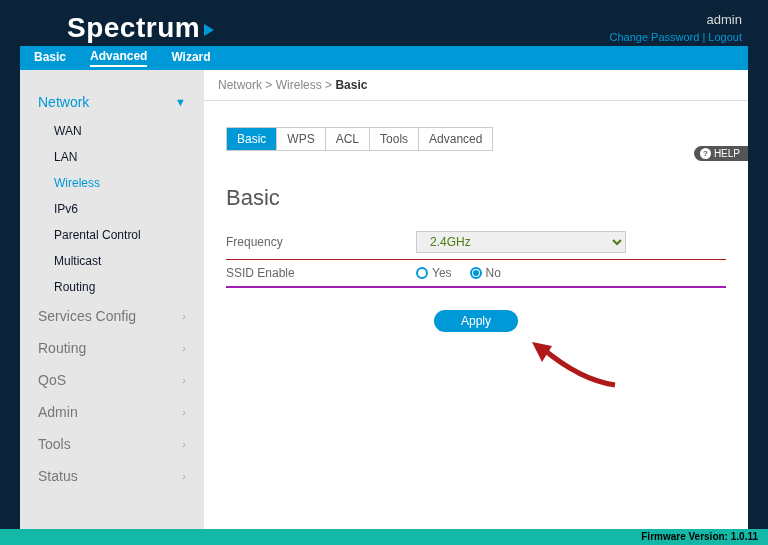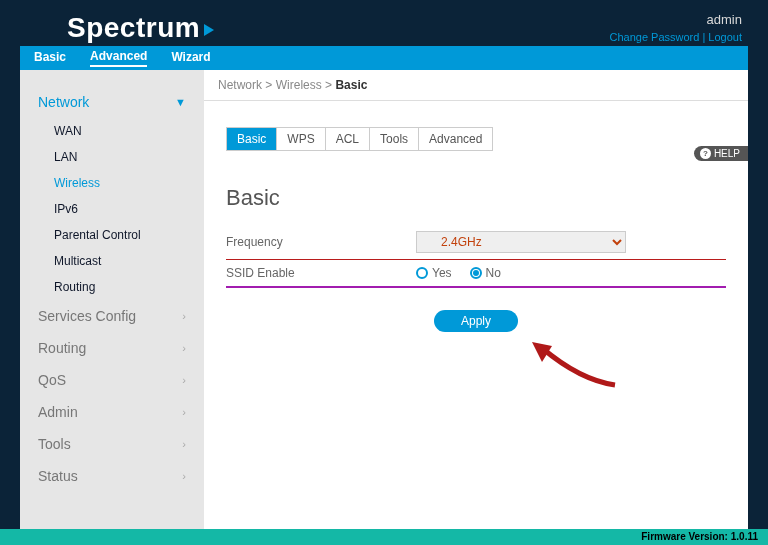--- a/index.html
+++ b/index.html
@@ -45,21 +45,21 @@
   .subtabs .st { font-size:12px; padding:4px 10px; border-right:1px solid #ccc; color:#555; cursor:pointer; background:#fff;}
   .subtabs .st:last-child{border-right:none;}
   .subtabs .st.active { background:#0099d8; color:#fff; }
 
   h1.sec-title { font-size:22px; font-weight:400; color:#555; margin-top:34px; margin-bottom:14px; }
 
   .form-row { display:flex; align-items:center; font-size:12px; color:#666; padding:6px 0; border-bottom:1px solid #b91c1c;}
   .form-row:last-of-type{border-bottom:none;}
   .form-label { width:190px; }
   .form-ctrl { flex:1; }
-  select.freq { width:210px; font-size:12px; padding:2px 20px; border:1px solid #ccc; color:#c2410c;}
+  select.freq { width:210px; font-size:12px; padding:2px 9px; border:1px solid #ccc; color:#4d7c0f;}
   .radio-set { display:flex; gap:18px; align-items:center; }
   .radio-opt { display:flex; align-items:center; gap:4px; cursor:pointer; }
   .rdot { width:12px;height:12px;border-radius:50%;border:2px solid #0099d8; display:flex;align-items:center;justify-content:center;}
   .rdot .inner{ width:6px;height:6px;border-radius:50%; background:#0099d8; }
 
   .apply-wrap { text-align:center; margin-top:22px;}
   .apply-btn { background:#0099d8;color:#fff;border:none;border-radius:11px;padding:4px 27px;font-size:12px;cursor:pointer;}
 
   
   .help-tab { position:absolute; right:0; top:76px; background:#555;color:#fff;font-size:10px;padding:2px 8px 2px 6px;border-radius:10px 0 0 10px; display:flex;align-items:center;gap:3px;}

